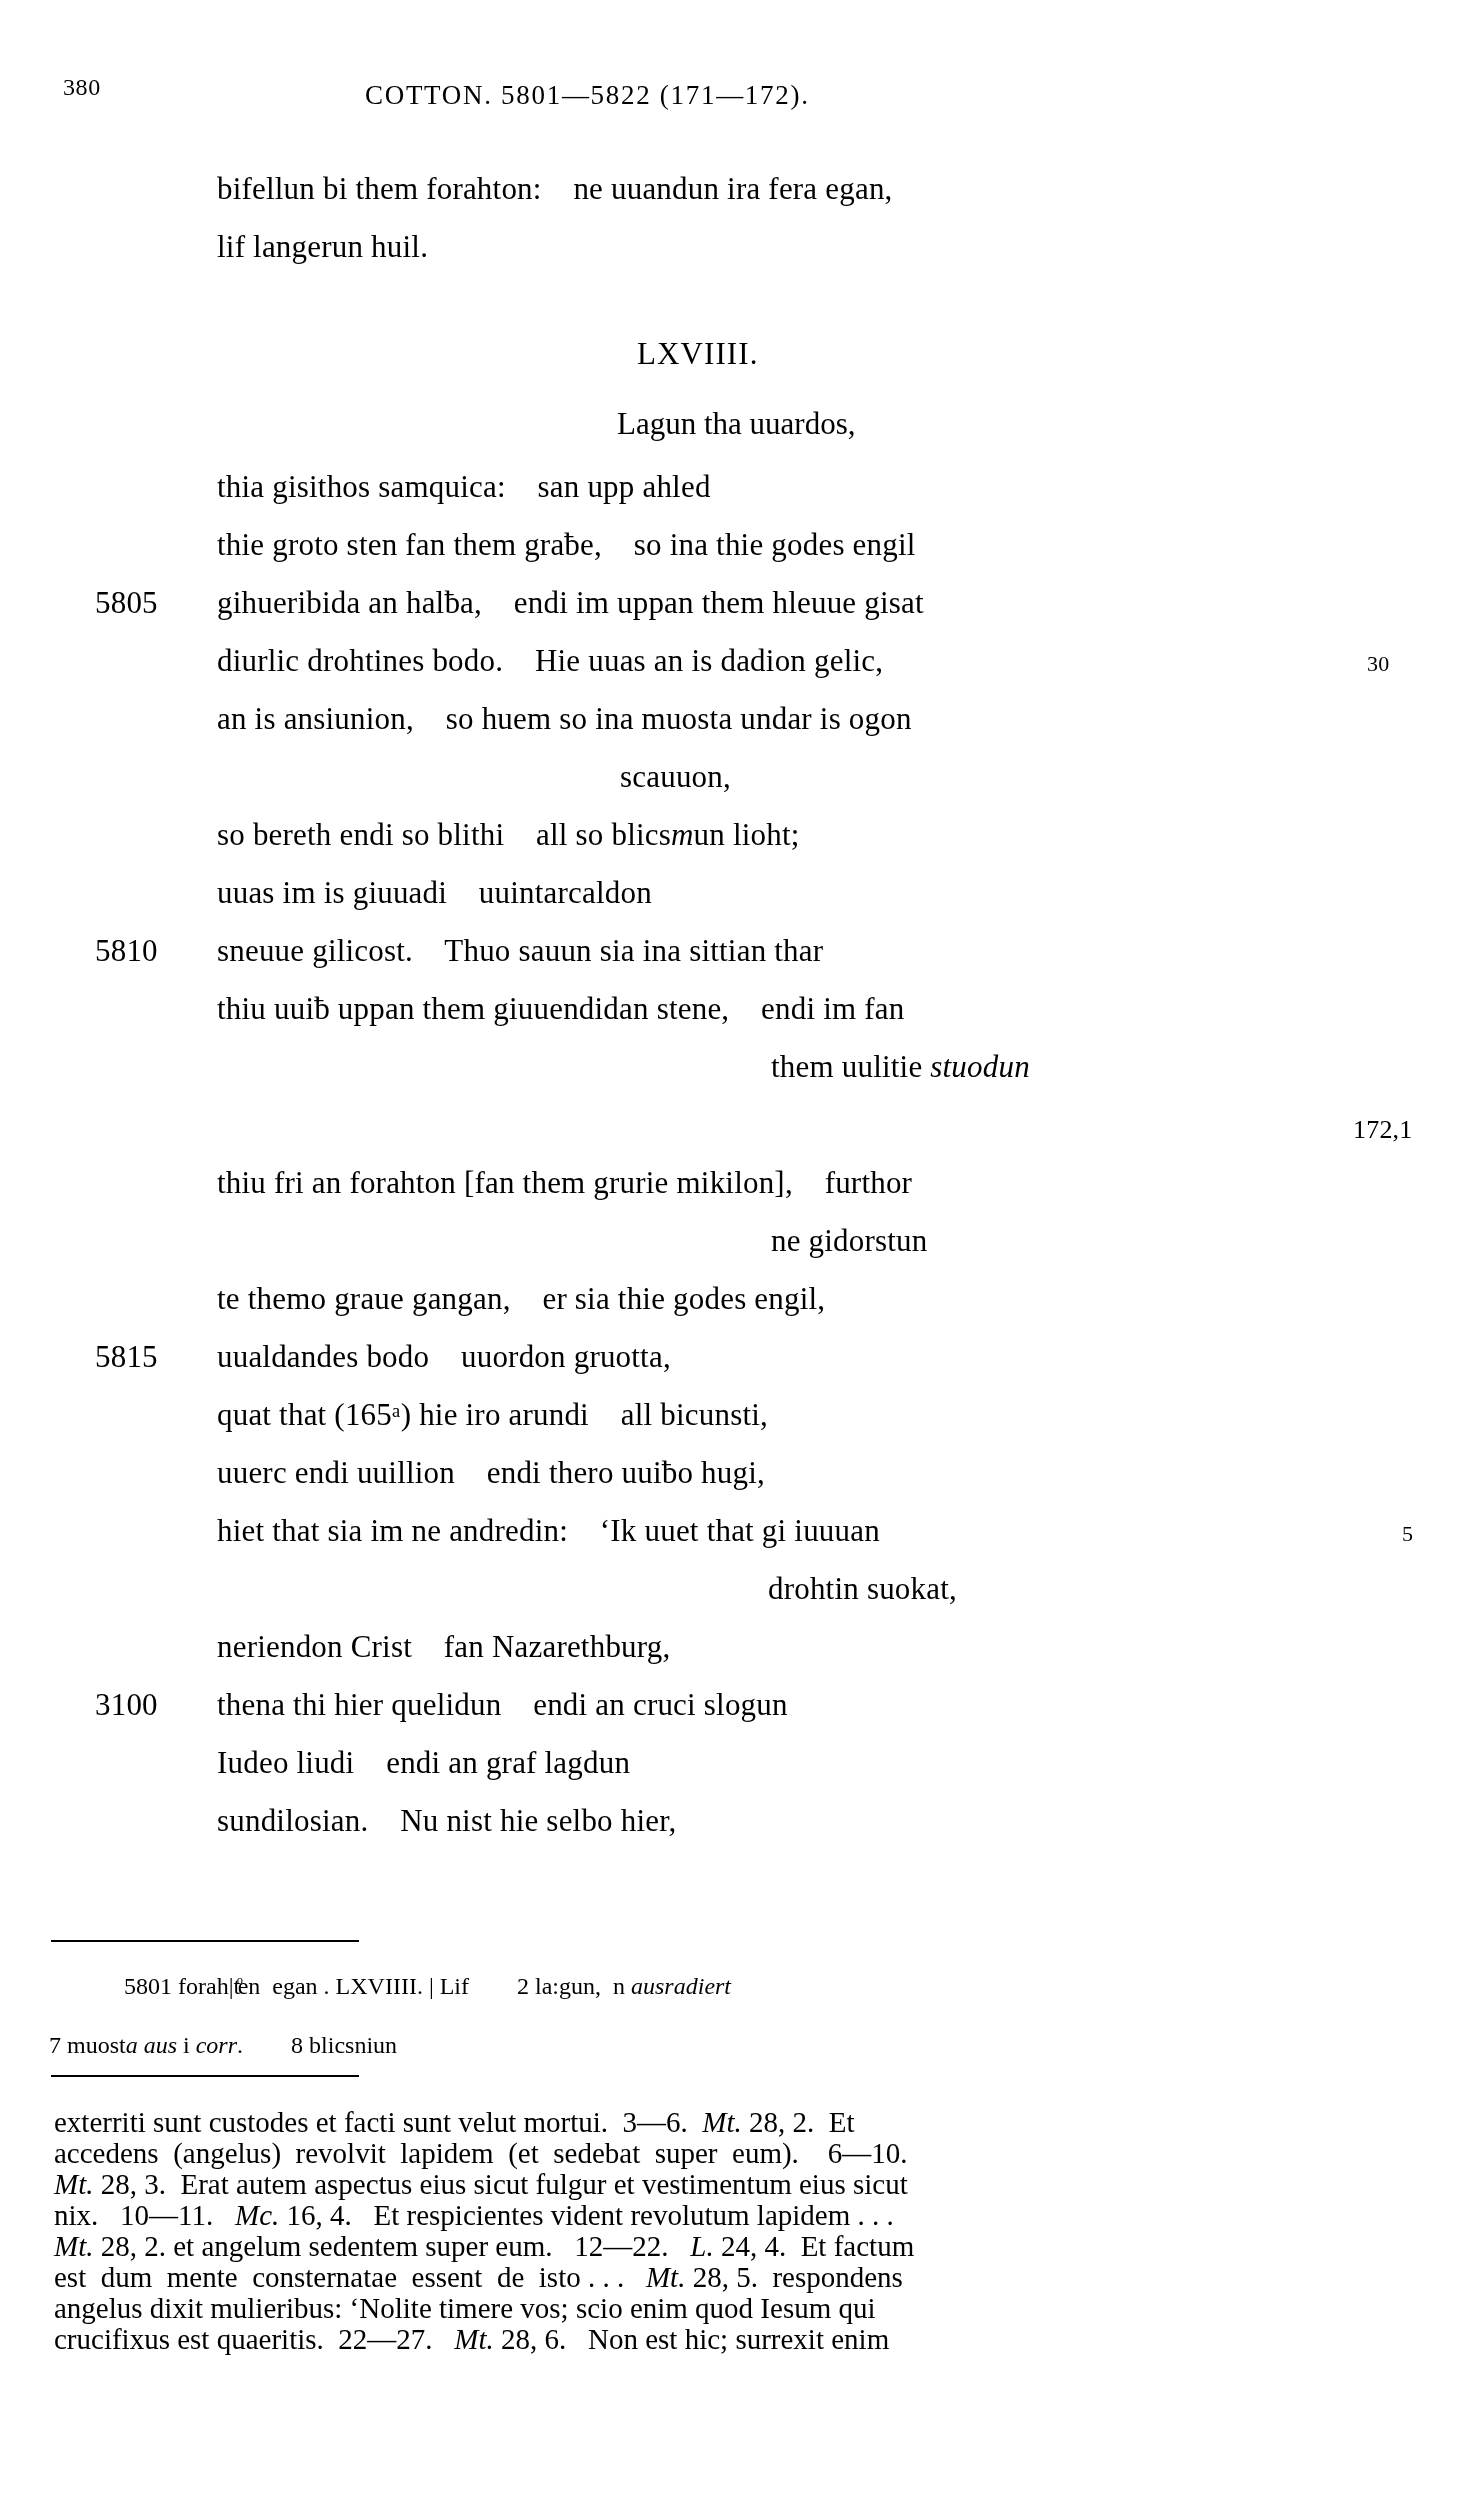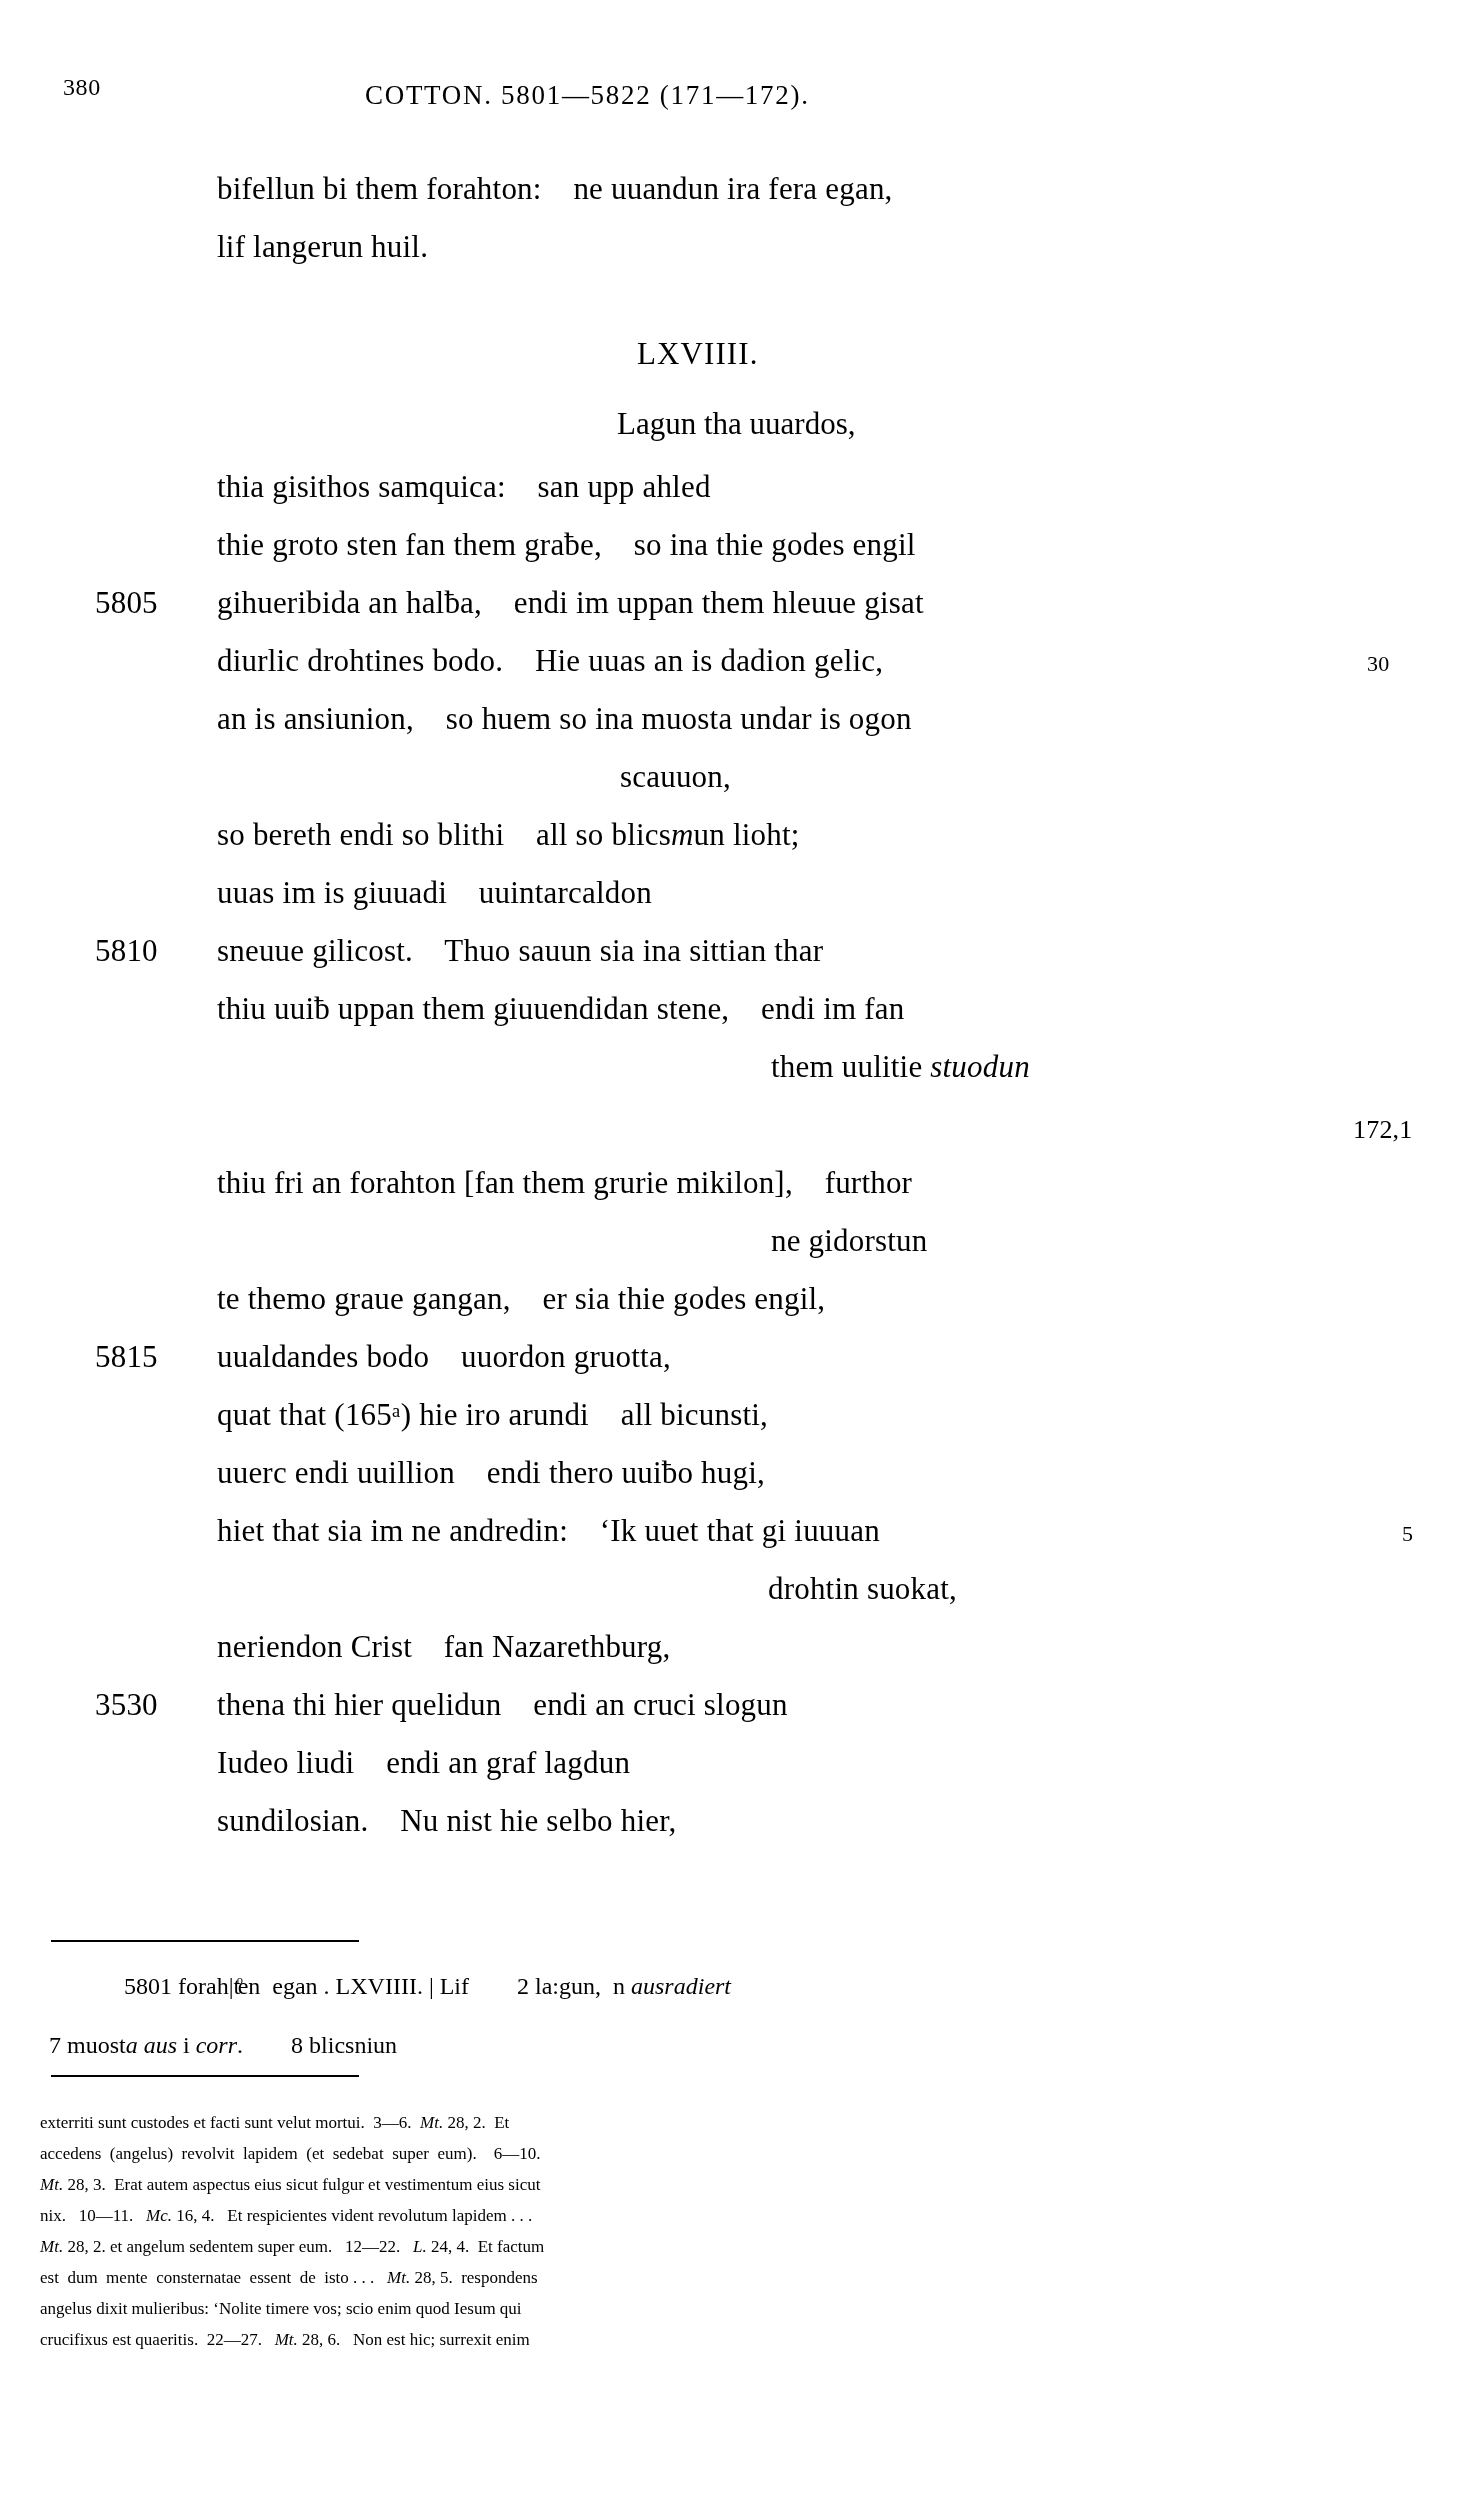--- a/index.html
+++ b/index.html
@@ -156,23 +156,23 @@
     top: 38px;
     white-space: pre;
     margin-top: 26px;
   }
   .apparatus .bar { letter-spacing: 0; }
 
   
   .latin {
     position: absolute;
     top: 2107px;
-    left: 40px;
+    left: 54px;
     width: 1365px;
-    font-size: 17px;
+    font-size: 29px;
     line-height: 31px;
   }
   .latin .lline {
     white-space: pre;
     height: 31px;
   }
 </style>
 </head>
 <body>
 
@@ -268,21 +268,21 @@
       <span class="txt ind-a">hiet that sia im ne andredin:    ‘Ik uuet that gi iuuuan</span>
       <span class="marg m5">5</span>
     </div>
     <div class="vline">
       <span class="txt ind-e">drohtin suokat,</span>
     </div>
     <div class="vline">
       <span class="txt ind-a">neriendon Crist    fan Nazarethburg,</span>
     </div>
     <div class="vline">
-      <span class="num">3530</span>
+      <span class="num">3100</span>
       <span class="txt ind-a">thena thi hier quelidun    endi an cruci slogun</span>
     </div>
     <div class="vline">
       <span class="txt ind-a">Iudeo liudi    endi an graf lagdun</span>
     </div>
     <div class="vline">
       <span class="txt ind-a">sundilosian.    Nu nist hie selbo hier,</span>
     </div>
 
   </div>

